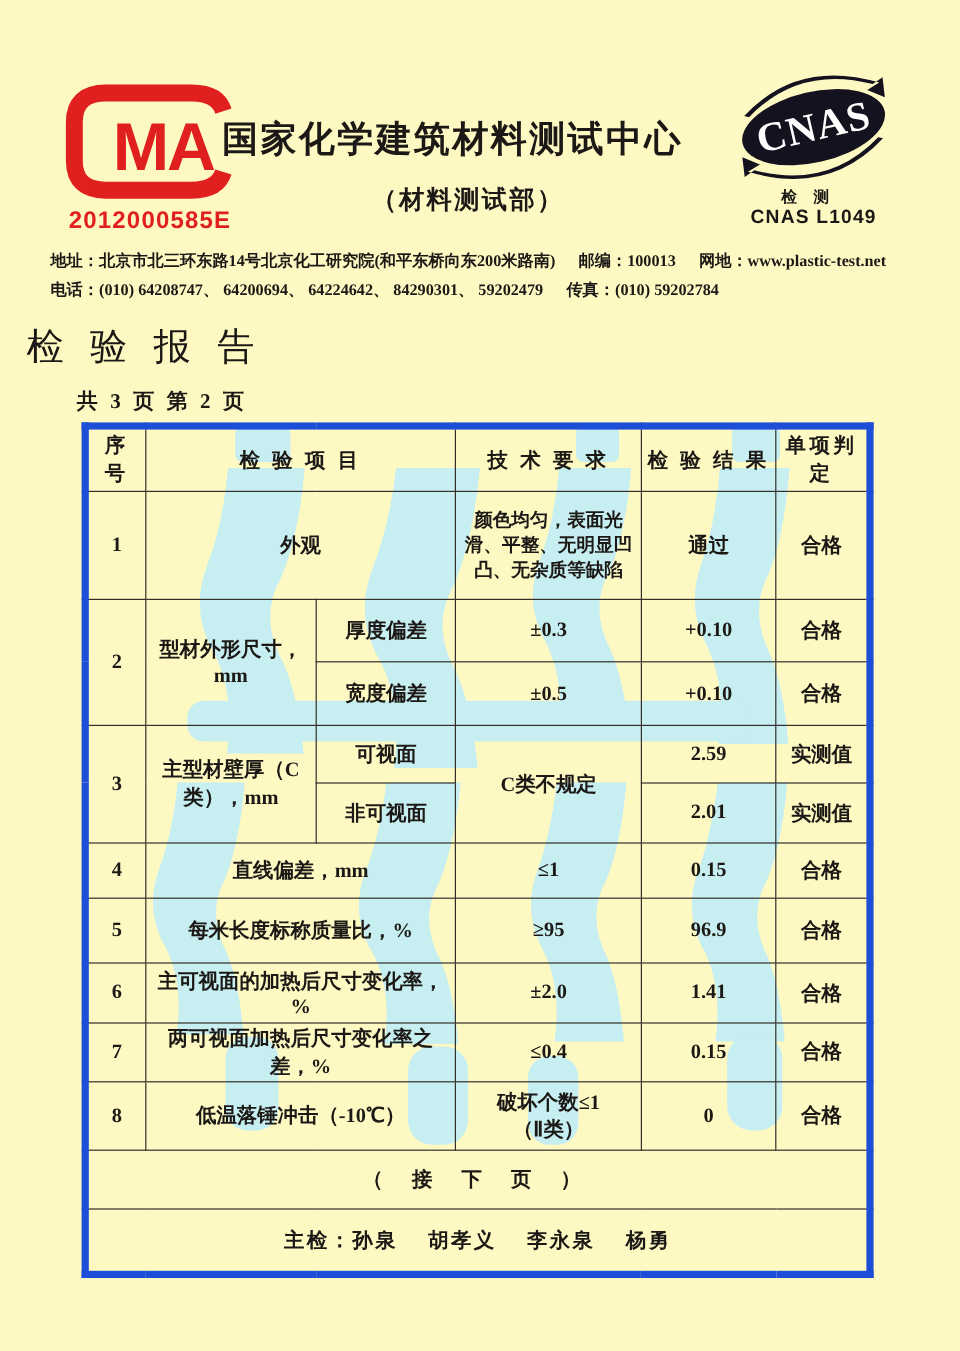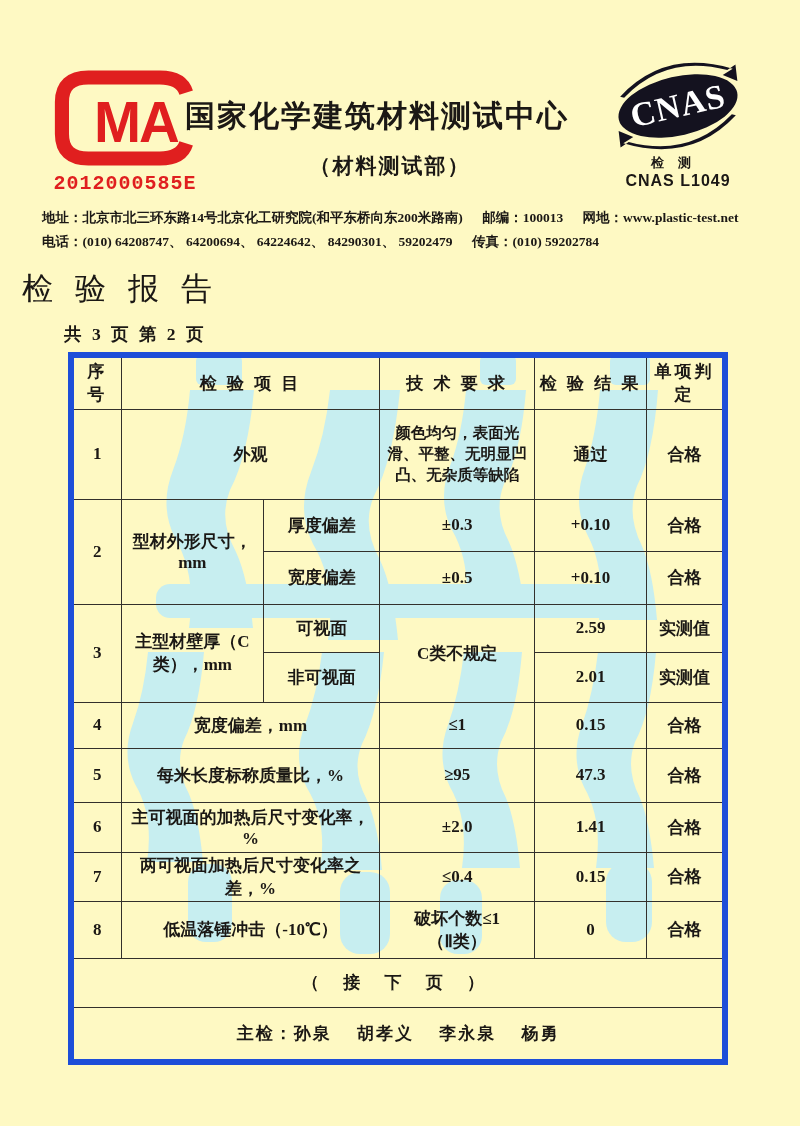--- a/index.html
+++ b/index.html
@@ -7,21 +7,21 @@
     position:relative;
     width:800px;height:1126px;
     margin:0 auto;
     background:#fef9c3;
     font-family:"Liberation Serif", serif;
     color:#1b1815;
     overflow:hidden;
   }
   
   .cma-block{position:absolute;left:50px;top:70px;width:150px;text-align:center;}
-  .cma-number{margin-top:2px;font-family:Liberation Mono, monospace;font-weight:bold;
+  .cma-number{margin-top:2px;font-family:Liberation Sans, sans-serif;font-weight:bold;
     font-size:20px;color:#e01f1f;letter-spacing:1px;}
   .org-title{position:absolute;left:185px;top:96px;width:410px;text-align:left;
     font-size:30px;font-weight:bold;letter-spacing:2px;}
   .dept-title{position:absolute;left:185px;top:152px;width:410px;text-align:center;
     font-size:21px;font-weight:bold;letter-spacing:2px;}
   .cnas-block{position:absolute;right:34px;top:60px;width:176px;text-align:center;}
   .cnas-type{font-weight:bold;font-size:13px;letter-spacing:14px;margin-top:-2px;}
   .cnas-no{font-family:"Liberation Sans",sans-serif;font-weight:bold;font-size:16px;letter-spacing:1px;}
   
   .contact{position:absolute;left:42px;top:206px;width:720px;font-size:13.5px;line-height:24px;}
@@ -181,31 +181,31 @@
         <td>实测值</td>
       </tr>
       <tr class="h50">
         <td>非可视面</td>
         <td>2.01</td>
         <td>实测值</td>
       </tr>
 
       <tr class="h46">
         <td>4</td>
-        <td colspan="2" class="item">宽度偏差，mm</td>
+        <td colspan="2" class="item">直线偏差，mm</td>
         <td class="req">≤1</td>
         <td>0.15</td>
         <td>合格</td>
       </tr>
 
       <tr class="h54">
         <td>5</td>
         <td colspan="2" class="item">每米长度标称质量比，%</td>
         <td class="req">≥95</td>
-        <td>47.3</td>
+        <td>96.9</td>
         <td>合格</td>
       </tr>
 
       <tr class="h50">
         <td>6</td>
         <td colspan="2" class="item">主可视面的加热后尺寸变化率，%</td>
         <td class="req">±2.0</td>
         <td>1.41</td>
         <td>合格</td>
       </tr>

